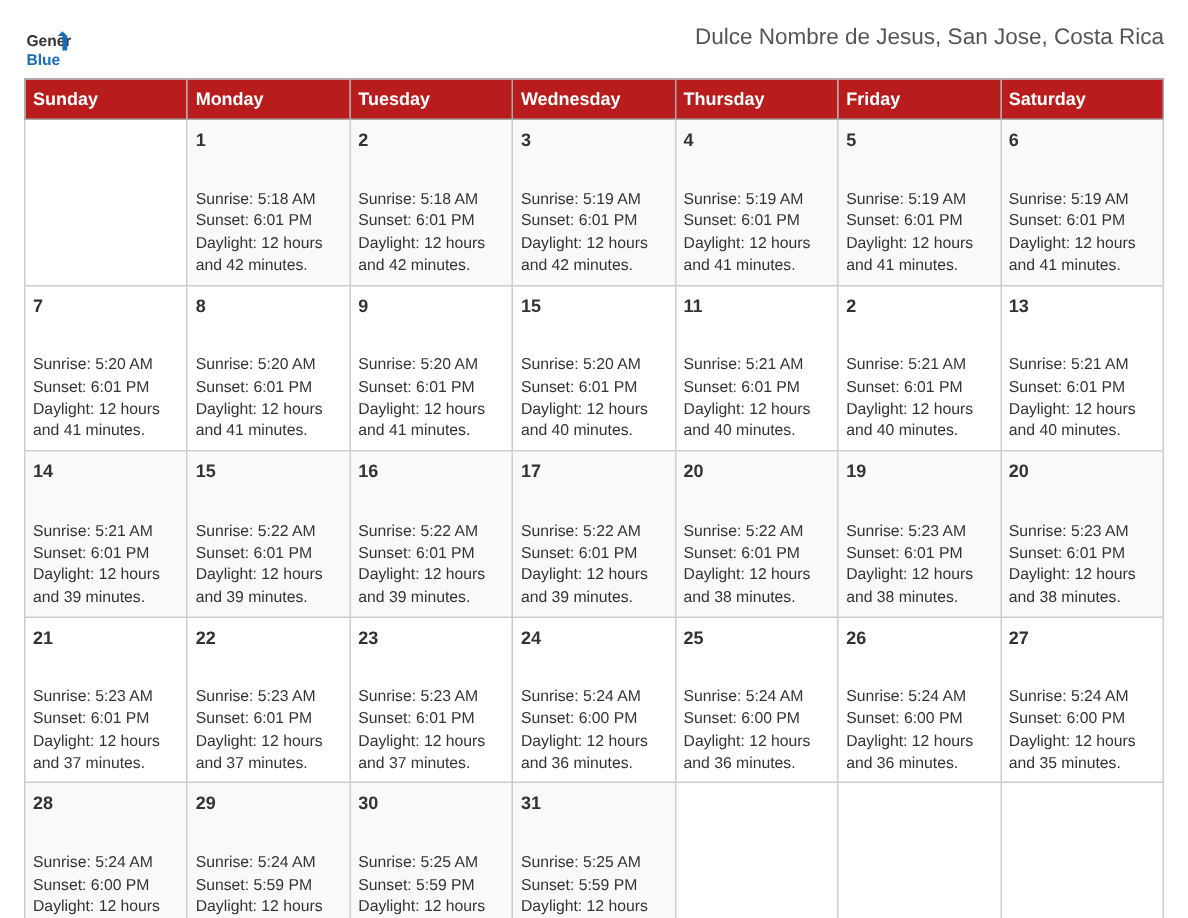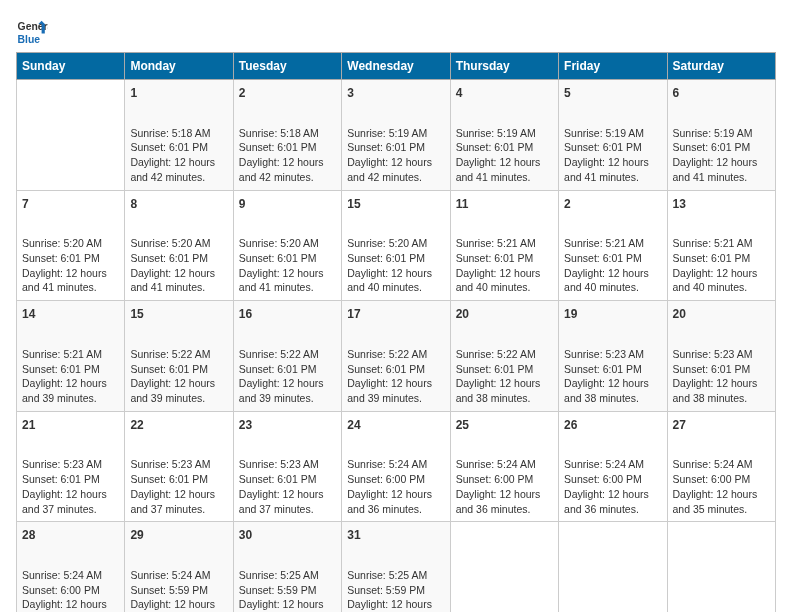--- a/index.html
+++ b/index.html
@@ -36,21 +36,21 @@
     .subtitle {
       font-size: 15px;
       color: #555;
     }
     table {
       width: 100%;
       border-collapse: collapse;
       font-size: 11px;
     }
     thead tr th {
-      background-color: #0369a1;
+      background-color: #b91c1c;
       color: #fff;
       text-align: left;
       padding: 6px 5px;
       font-size: 12px;
       font-weight: bold;
       border: 1px solid #aaa;
     }
     tbody tr td {
       vertical-align: top;
       padding: 5px 5px;
@@ -81,20 +81,21 @@
 
 <div class="header-area">
   <div class="logo">
     <svg class="logo-icon" viewBox="0 0 40 40">
         <text x="2" y="18" font-size="13" font-weight="bold" fill="#333">General</text>
         <text x="2" y="34" font-size="13" font-weight="bold" fill="#1a6db5">Blue</text>
         <polygon points="32,6 40,14 36,10 36,22 32,22 32,10 28,10" fill="#1a6db5"></polygon>
       </svg>
   </div>
   <div class="title-area">
+    <div class="subtitle">Dulce Nombre de Jesus, San Jose, Costa Rica</div>
   </div>
 </div>
 
 <table>
   <thead>
     <tr>
     <th>Sunday</th>
         <th>Monday</th>
         <th>Tuesday</th>
         <th>Wednesday</th>

